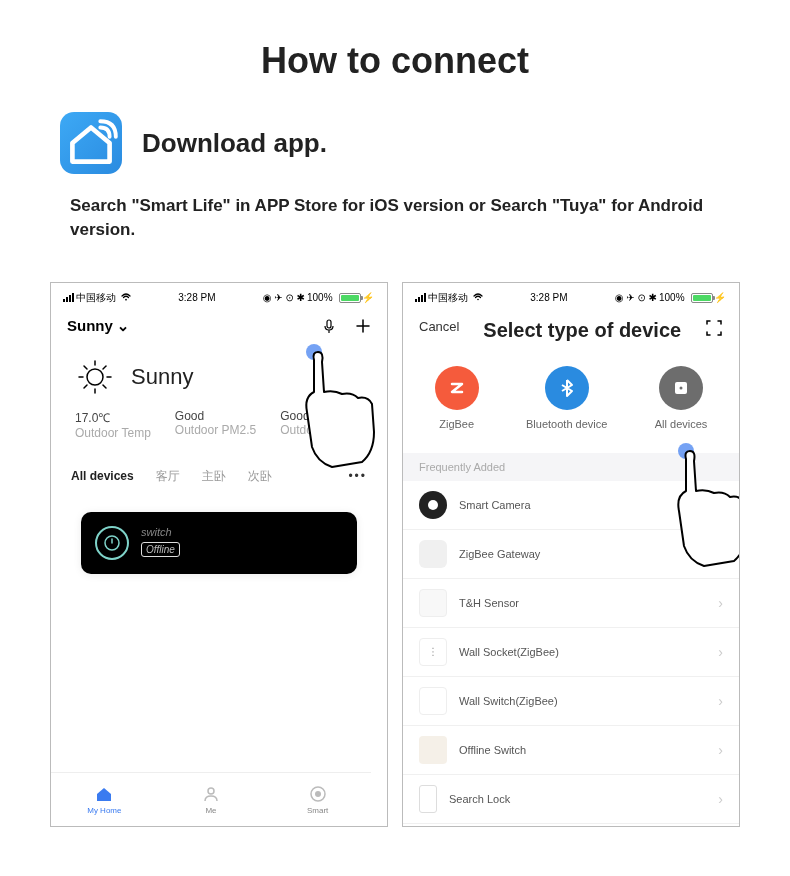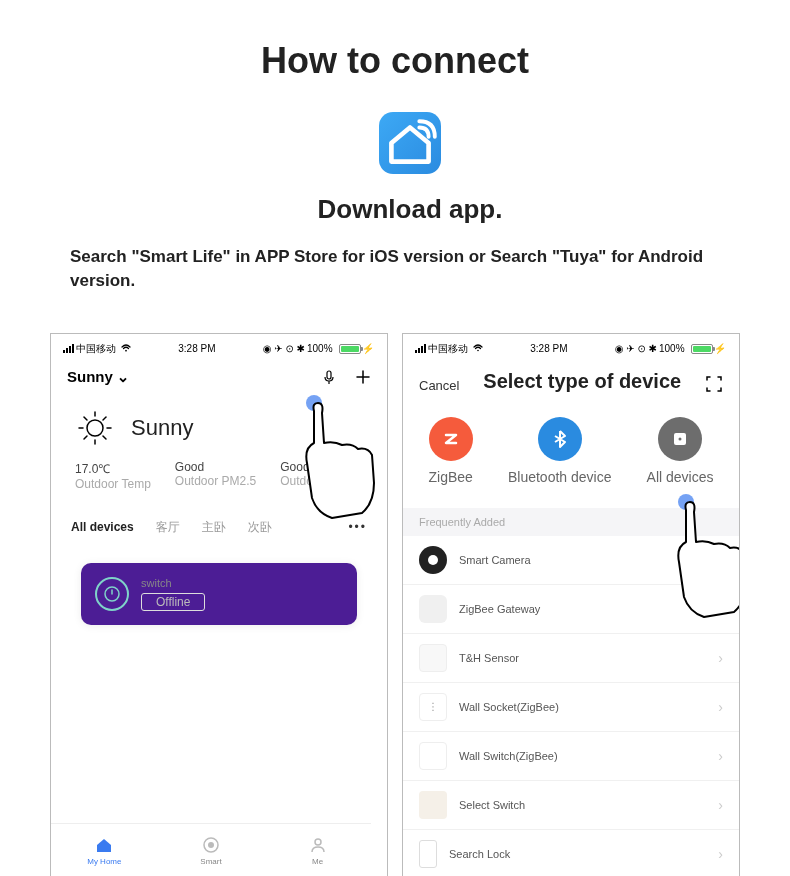--- a/index.html
+++ b/index.html
@@ -1,19 +1,19 @@
 <!DOCTYPE html>
 <html><head>
 <meta charset="utf-8">
 <style>
 * { box-sizing: border-box; margin: 0; padding: 0; font-family: -apple-system, BlinkMacSystemFont, "Segoe UI", Arial, sans-serif; }
 body { background: #fff; width: 790px; height: 876px; overflow: hidden; }
 .page { padding: 40px 30px; }
 .title { text-align: center; font-size: 36px; font-weight: 700; color: #222; margin-bottom: 30px; }
-.row1 { display: flex; align-items: center; gap: 20px; margin-left: 30px; margin-bottom: 20px; flex-direction: column; }
+.row1 { display: flex; align-items: center; gap: 20px; margin-left: 30px; margin-bottom: 20px; }
 .app-icon { width: 62px; height: 62px; background: linear-gradient(135deg, #3da9f5, #2a8be0); border-radius: 14px; display: flex; align-items: center; justify-content: center; position: relative; }
 .download-heading { font-size: 26px; font-weight: 700; color: #222; }
 .instruction { margin-left: 40px; margin-right: 40px; font-size: 17px; font-weight: 700; color: #222; line-height: 1.4; }
 .phones { display: flex; gap: 14px; margin-top: 40px; justify-content: center; }
 .phone { width: 338px; height: 545px; border: 1px solid #bbb; background: #fff; position: relative; overflow: hidden; }
 .status-bar { display: flex; justify-content: space-between; align-items: center; padding: 8px 12px; font-size: 10px; color: #000; }
 .status-left, .status-right { display: flex; align-items: center; gap: 2px; }
 .sig { display: inline-flex; align-items: flex-end; gap: 1px; }
 .sig span { width: 2px; background: #000; }
 .sig span:nth-child(1) { height: 3px; }
@@ -33,41 +33,41 @@
 .sun { width: 40px; height: 40px; }
 .weather-label { font-size: 22px; font-weight: 500; color: #222; }
 .weather-stats { display: flex; gap: 24px; }
 .stat { display: flex; flex-direction: column; }
 .stat-val { font-size: 12px; color: #444; }
 .stat-lbl { font-size: 12px; color: #aaa; }
 .tabs1 { display: flex; align-items: center; padding: 10px 20px 8px; gap: 22px; font-size: 12px; border-bottom: 1px solid transparent; }
 .tab1 { color: #999; }
 .tab1.active { color: #222; font-weight: 600; }
 .more-dots { margin-left: auto; color: #333; letter-spacing: 2px; }
-.device-card { margin: 18px 30px; background: #4c1d95; border-radius: 10px; box-shadow: 0 1px 8px rgba(0,0,0,0.08); padding: 14px; display:flex; align-items:flex-start; gap: 12px; }
+.device-card { margin: 18px 30px; background: #000000; border-radius: 10px; box-shadow: 0 1px 8px rgba(0,0,0,0.08); padding: 14px; display:flex; align-items:flex-start; gap: 12px; font-style: italic; }
 .switch-ico { width: 34px; height: 34px; border: 2px solid #7fd3c9; border-radius: 50%; display:flex; align-items:center; justify-content:center; color:#7fd3c9; }
 .device-text { display:flex; flex-direction:column; gap:4px; }
 .device-name { font-size: 11px; color: #888; }
-.offline-badge { font-size: 12px; color: #bbb; border: 1px solid #ddd; border-radius: 3px; padding: 1px 14px; width: fit-content; }
+.offline-badge { font-size: 10px; color: #bbb; border: 1px solid #ddd; border-radius: 3px; padding: 1px 4px; width: fit-content; }
 .bottom-nav { position:absolute; bottom: 0; left:0; right:16px; height: 54px; border-top: 1px solid #eee; display:flex; background:#fff; }
 .bn-item { flex:1; display:flex; flex-direction:column; align-items:center; justify-content:center; gap:2px; }
 .bn-icon { width: 20px; height: 20px; }
 .bn-label { font-size: 8px; color: #888; }
 .bn-item.active .bn-label { color: #3a7bf0; }
-.header2 { display:flex; align-items:flex-end; justify-content:space-between; padding: 6px 16px 12px; }
+.header2 { display:flex; align-items:flex-start; justify-content:space-between; padding: 6px 16px 12px; }
 .cancel-link { font-size: 13px; color: #333; }
 .header2-title { font-size: 20px; font-weight: 600; color: #222; }
 .scan-icon { width: 18px; height: 18px; }
 .type-row { display:flex; justify-content:space-around; padding: 12px 8px 16px; }
 .type-item { display:flex; flex-direction:column; align-items:center; gap: 8px; }
 .type-circle { width: 44px; height: 44px; border-radius: 50%; display:flex; align-items:center; justify-content:center; }
 .type-circle.orange { background: #f55b3c; }
 .type-circle.blue { background: #2a8be0; }
 .type-circle.grey { background: #6d6d6d; }
-.type-label { font-size: 14px; color: #666; }
+.type-label { font-size: 11px; color: #666; }
 .freq-title { background: #f5f5f7; padding: 8px 16px; font-size: 11px; color: #aaa; margin-top: 7px; }
 .list-item { display:flex; align-items:center; padding: 10px 16px; gap: 12px; border-bottom: 1px solid #f0f0f0; }
 .li-icon { width: 28px; height: 28px; border-radius: 4px; display:flex; align-items:center; justify-content:center; flex-shrink:0; }
 .li-label { font-size: 11px; color: #555; flex:1; }
 .chev { color: #ccc; font-size: 14px; }
 .hand { position: absolute; width: 100px; height: 130px; pointer-events: none; z-index: 10; }
 .hand1 { top: 59px; right: -5px; }
 .hand2 { top: 158px; right: -25px; }
 .hand svg { width: 100%; height: 100%; }
 </style>
@@ -198,31 +198,31 @@
 
       <div class="bottom-nav">
         <div class="bn-item active">
           <span class="bn-icon"><svg viewBox="0 0 20 20">
                 <path d="M3 10 L10 4 L17 10 L17 17 L3 17 Z" fill="#3a7bf0"></path>
               </svg></span>
           <span class="bn-label">My Home</span>
         </div>
         <div class="bn-item">
           <span class="bn-icon"><svg viewBox="0 0 20 20">
+                <circle cx="10" cy="7" r="3" fill="none" stroke="#bbb" stroke-width="1.5"></circle>
+                <path d="M4 17 Q4 12 10 12 Q16 12 16 17" fill="none" stroke="#bbb" stroke-width="1.5"></path>
+              </svg></span>
+          <span class="bn-label">Me</span>
+        </div>
+        <div class="bn-item">
+          <span class="bn-icon"><svg viewBox="0 0 20 20">
                 <circle cx="10" cy="10" r="7" fill="none" stroke="#bbb" stroke-width="1.5"></circle>
                 <circle cx="10" cy="10" r="3" fill="#bbb"></circle>
               </svg></span>
           <span class="bn-label">Smart</span>
-        </div>
-        <div class="bn-item">
-          <span class="bn-icon"><svg viewBox="0 0 20 20">
-                <circle cx="10" cy="7" r="3" fill="none" stroke="#bbb" stroke-width="1.5"></circle>
-                <path d="M4 17 Q4 12 10 12 Q16 12 16 17" fill="none" stroke="#bbb" stroke-width="1.5"></path>
-              </svg></span>
-          <span class="bn-label">Me</span>
         </div>
       </div>
 
       <div class="hand hand1">
         <svg viewBox="0 0 100 130">
             <circle cx="22" cy="10" r="8" fill="#3a7bf0" opacity="0.7"></circle>
             <path d="M22 18 Q20 10 26 10 Q32 10 30 20 L32 50 Q42 48 50 52 Q60 50 66 56 Q76 54 80 62 L82 90 Q82 110 70 120 L40 125 Q25 120 20 105 L15 70 Q12 55 22 50 Z" fill="#fff" stroke="#000" stroke-width="2" stroke-linejoin="round"></path>
           </svg>
       </div>
     </div>
@@ -318,21 +318,21 @@
         <span class="li-label">Wall Socket(ZigBee)</span>
         <span class="chev">›</span>
       </div>
       <div class="list-item">
         <div class="li-icon" style="background:#fff;border:1px solid #eee;border-radius:4px"></div>
         <span class="li-label">Wall Switch(ZigBee)</span>
         <span class="chev">›</span>
       </div>
       <div class="list-item">
         <div class="li-icon" style="background:#f5f0e8;border-radius:4px"></div>
-        <span class="li-label">Select Switch</span>
+        <span class="li-label">Offline Switch</span>
         <span class="chev">›</span>
       </div>
       <div class="list-item">
         <div class="li-icon" style="background:#fff;border:1px solid #ddd;border-radius:3px;width:18px;height:28px"></div>
         <span class="li-label">Search Lock</span>
         <span class="chev">›</span>
       </div>
 
       <div class="hand hand2">
         <svg viewBox="0 0 100 130">

